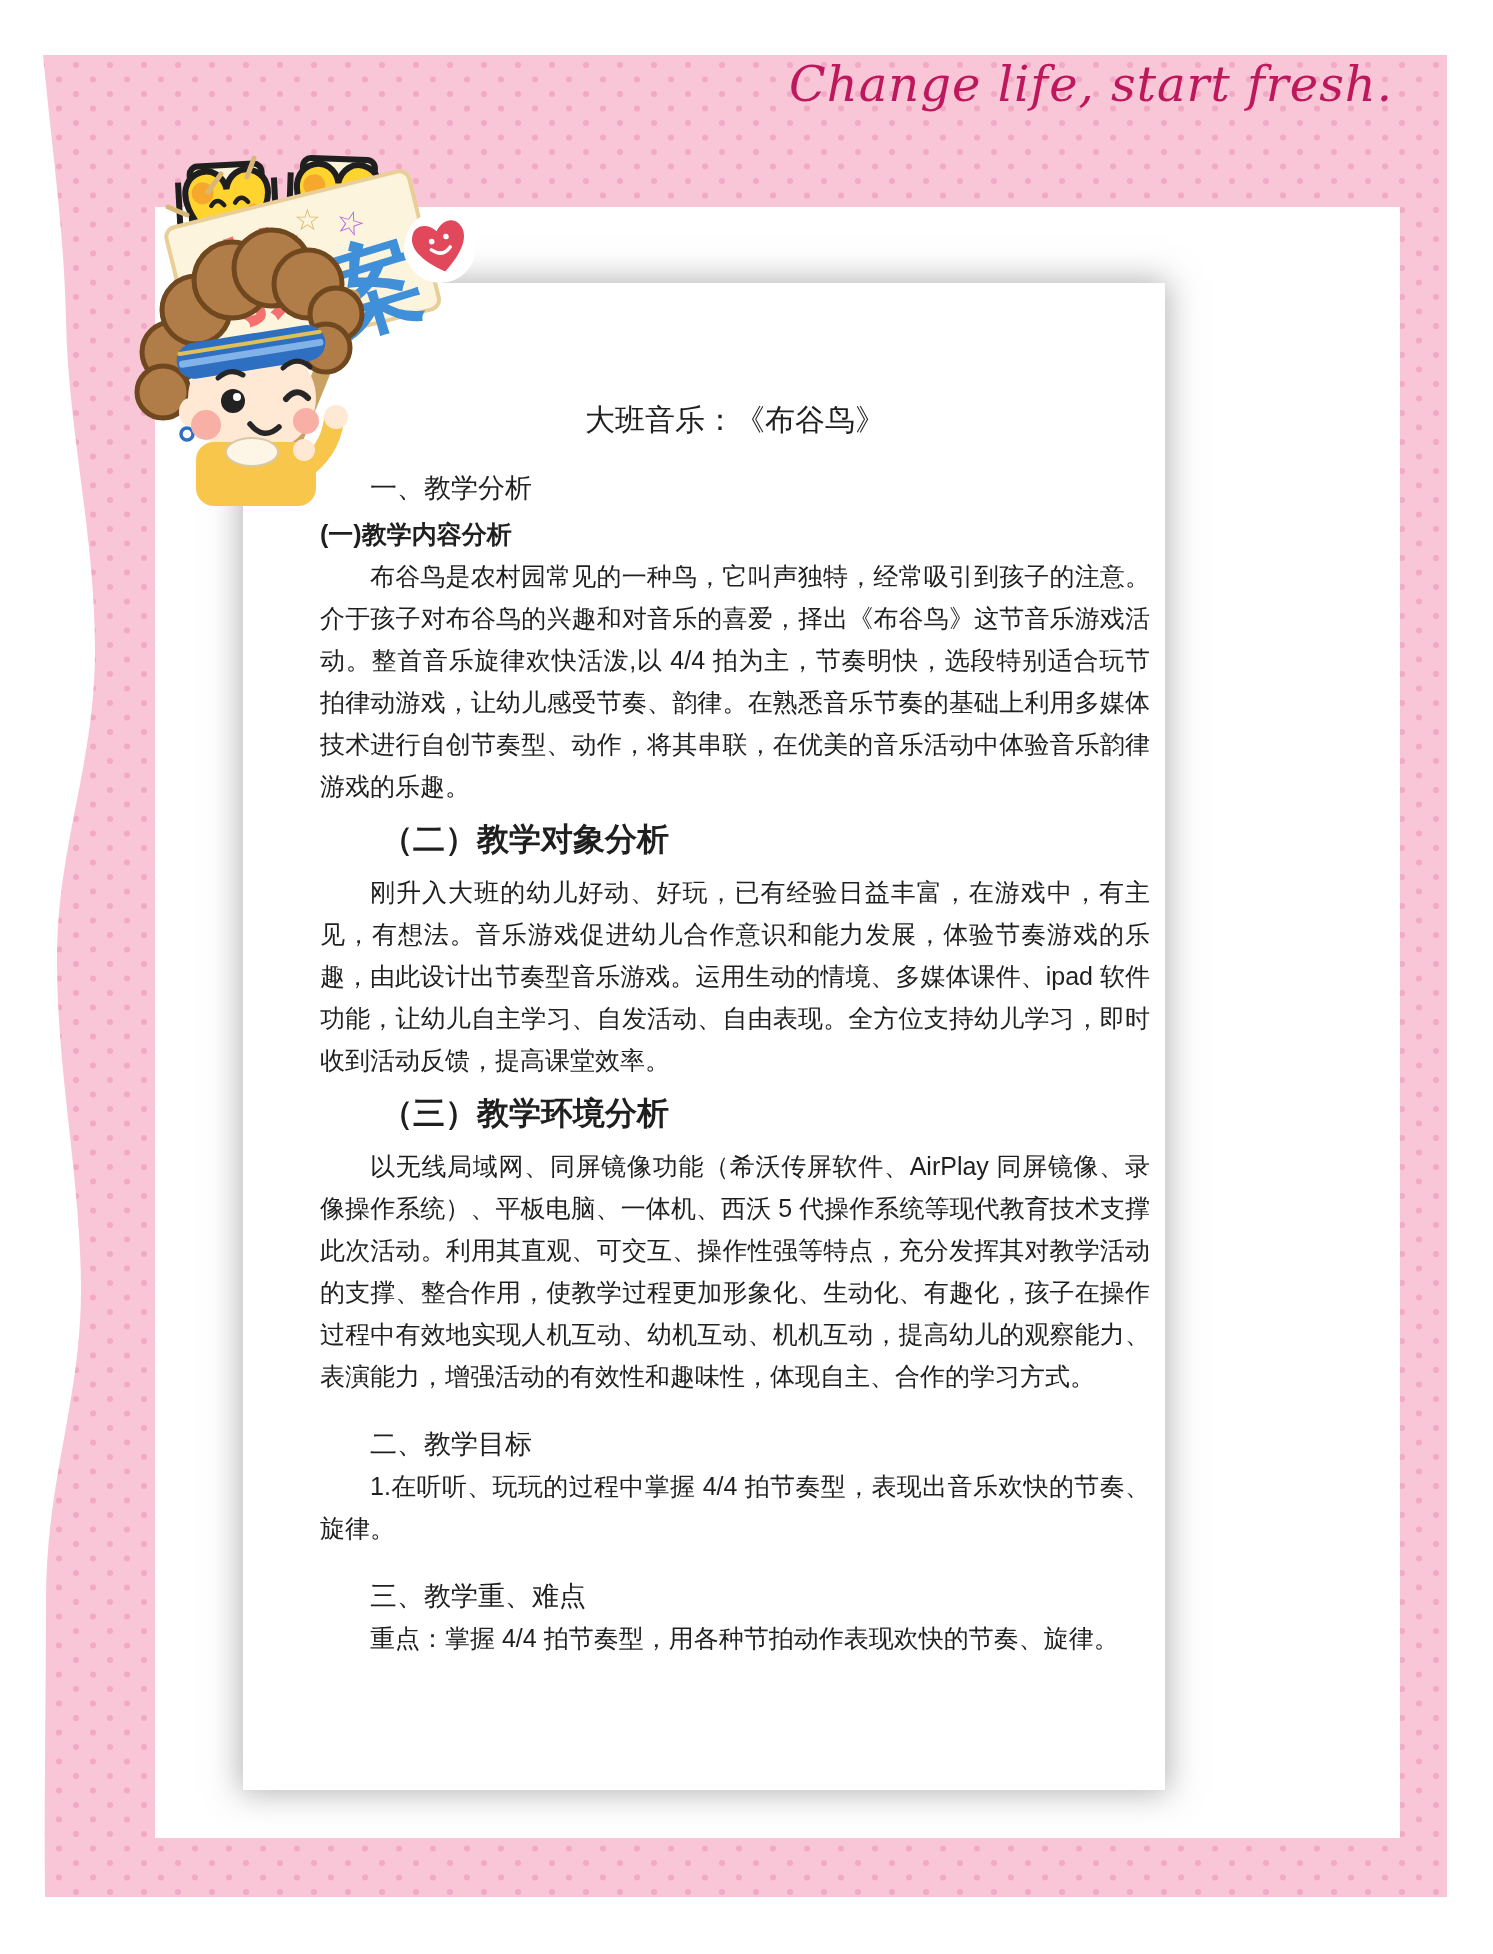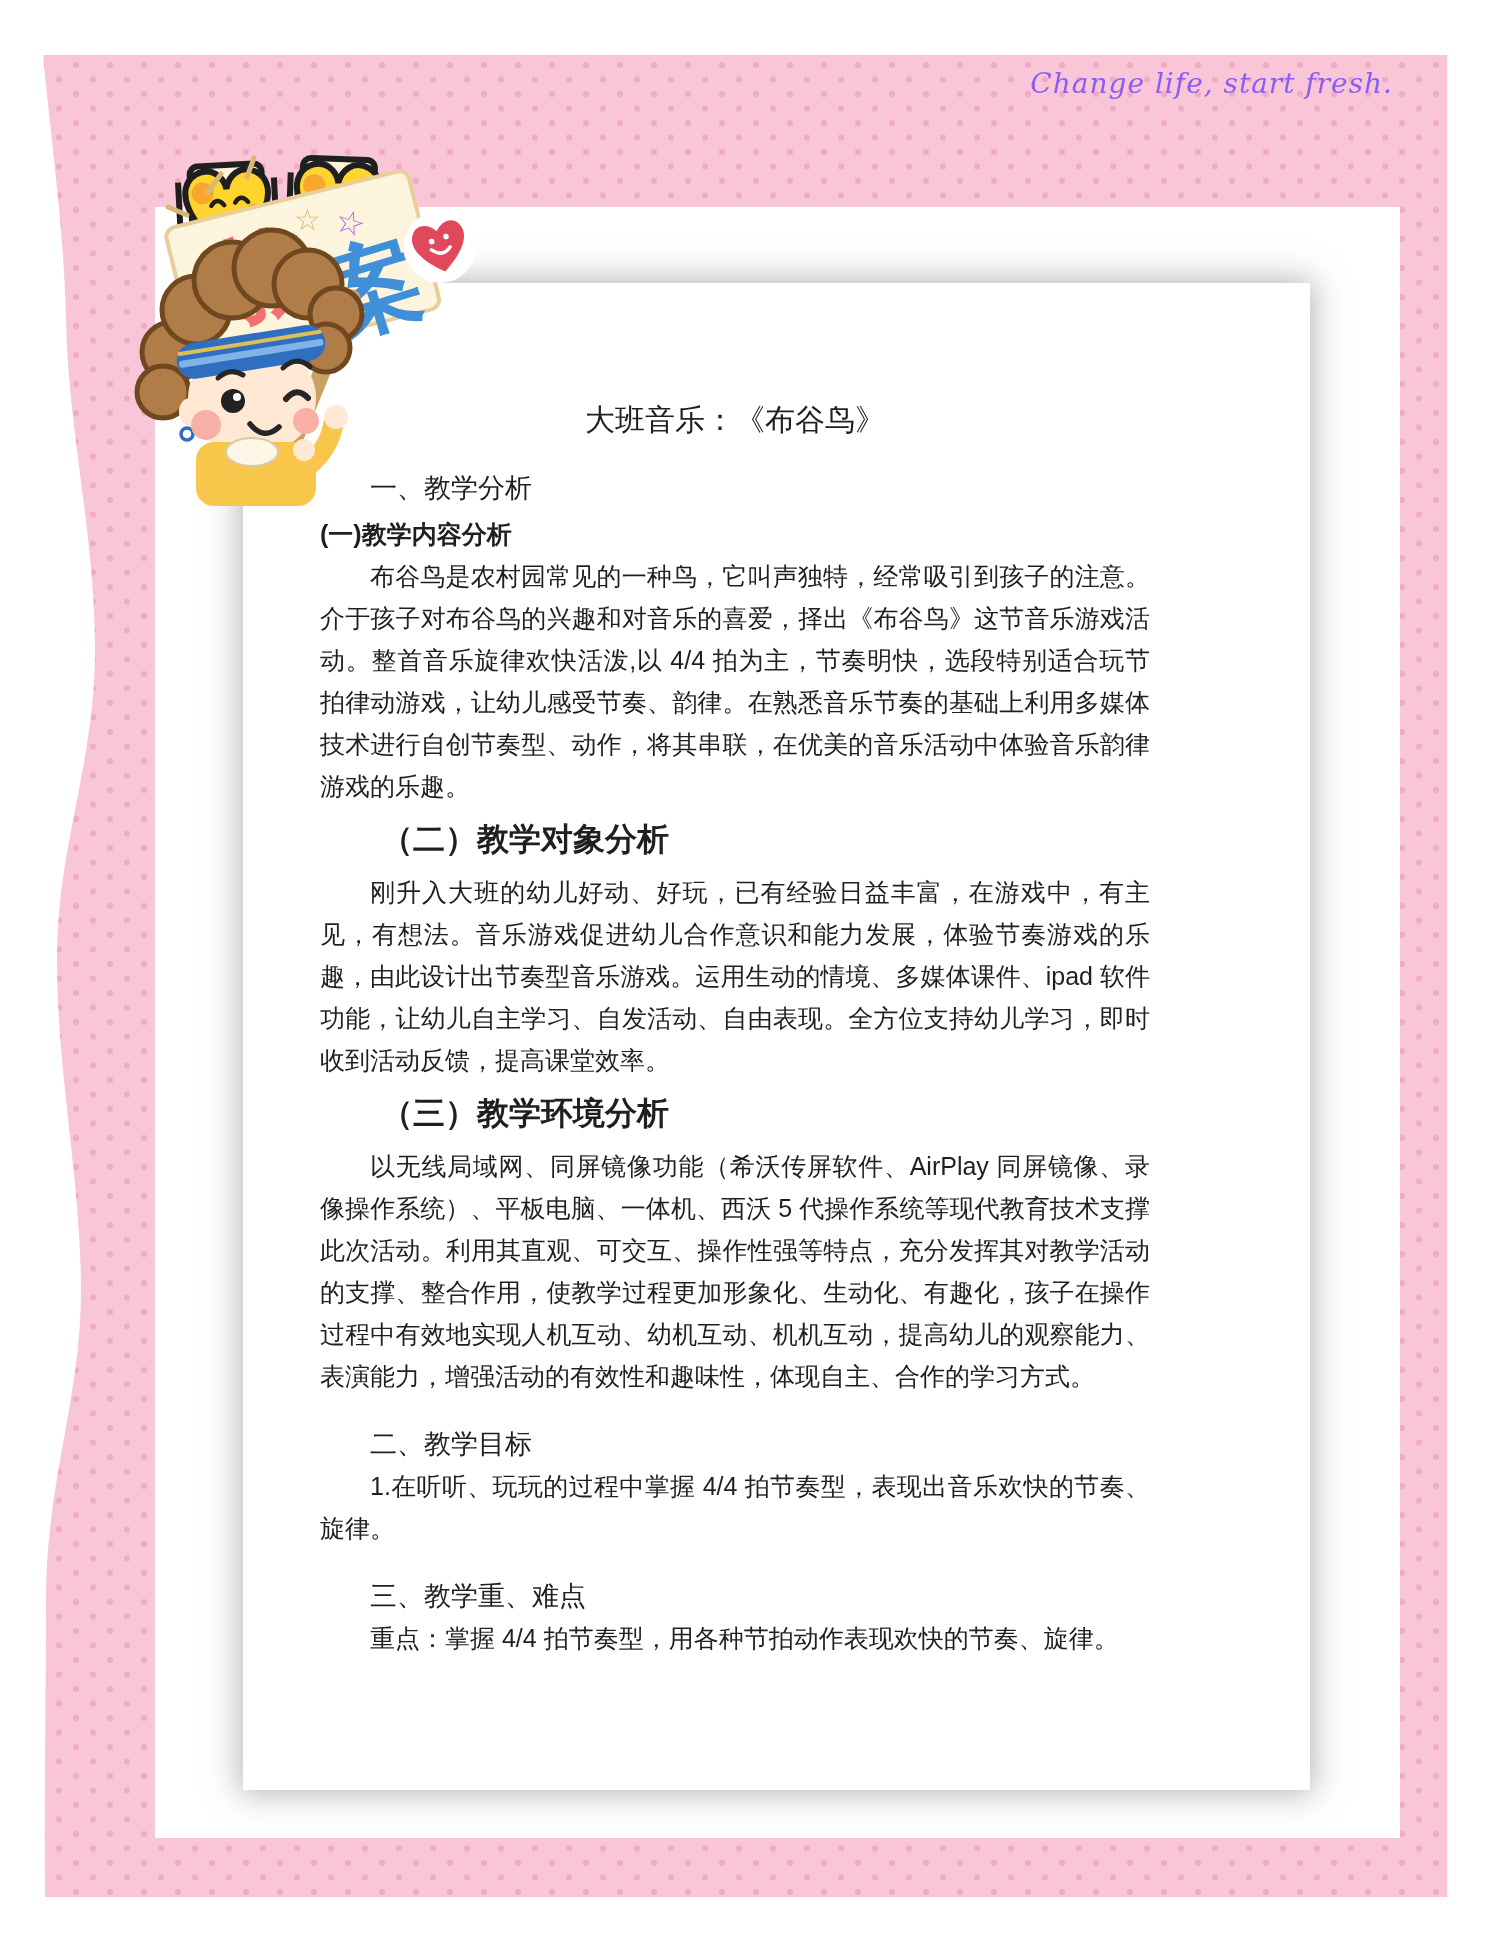--- a/index.html
+++ b/index.html
@@ -1,22 +1,22 @@
 <!DOCTYPE html>
 <html><head>
 <meta charset="utf-8">
 <style>
   html,body{margin:0;padding:0;background:#fff;}
   .canvas{position:relative;width:1493px;height:1954px;overflow:hidden;background:#fff;
           font-family:"Liberation Sans","DejaVu Sans",sans-serif;}
   .frame-svg{position:absolute;left:0;top:0;z-index:1;}
   .banner{position:absolute;top:58px;right:100px;z-index:3;text-align:right;
           font-family:"DejaVu Serif","Liberation Serif",serif;font-style:italic;
-          font-size:28px;line-height:52px;letter-spacing:1px;color:#8b5cf6;}
-  .page{position:absolute;left:243px;top:283px;width:1067px;height:1507px;background:#fff;
+          font-size:48px;line-height:52px;letter-spacing:1px;color:#be185d;}
+  .page{position:absolute;left:243px;top:283px;width:922px;height:1507px;background:#fff;
         box-shadow:0 0 30px 3px rgba(105,105,105,.5);z-index:2;}
   .content{position:absolute;left:77px;top:116px;width:830px;color:#1f1f1f;
            font-size:25px;line-height:42px;}
   .t-title{font-size:30px;text-align:center;margin:0 0 14px 0;}
   .t-h1{font-size:27px;font-weight:normal;padding-left:50px;margin:26px 0 0 0;}
   .t-h2{font-size:25px;font-weight:bold;margin:4px 0 0 0;}
   .t-h2i{font-size:32px;font-weight:bold;padding-left:50px;margin:11px;}
   .t-p{margin:0;text-indent:50px;text-align:justify;}
   .t-li{margin:0;text-indent:50px;text-align:justify;}
   .art-svg{position:absolute;left:0;top:0;z-index:4;pointer-events:none;}

